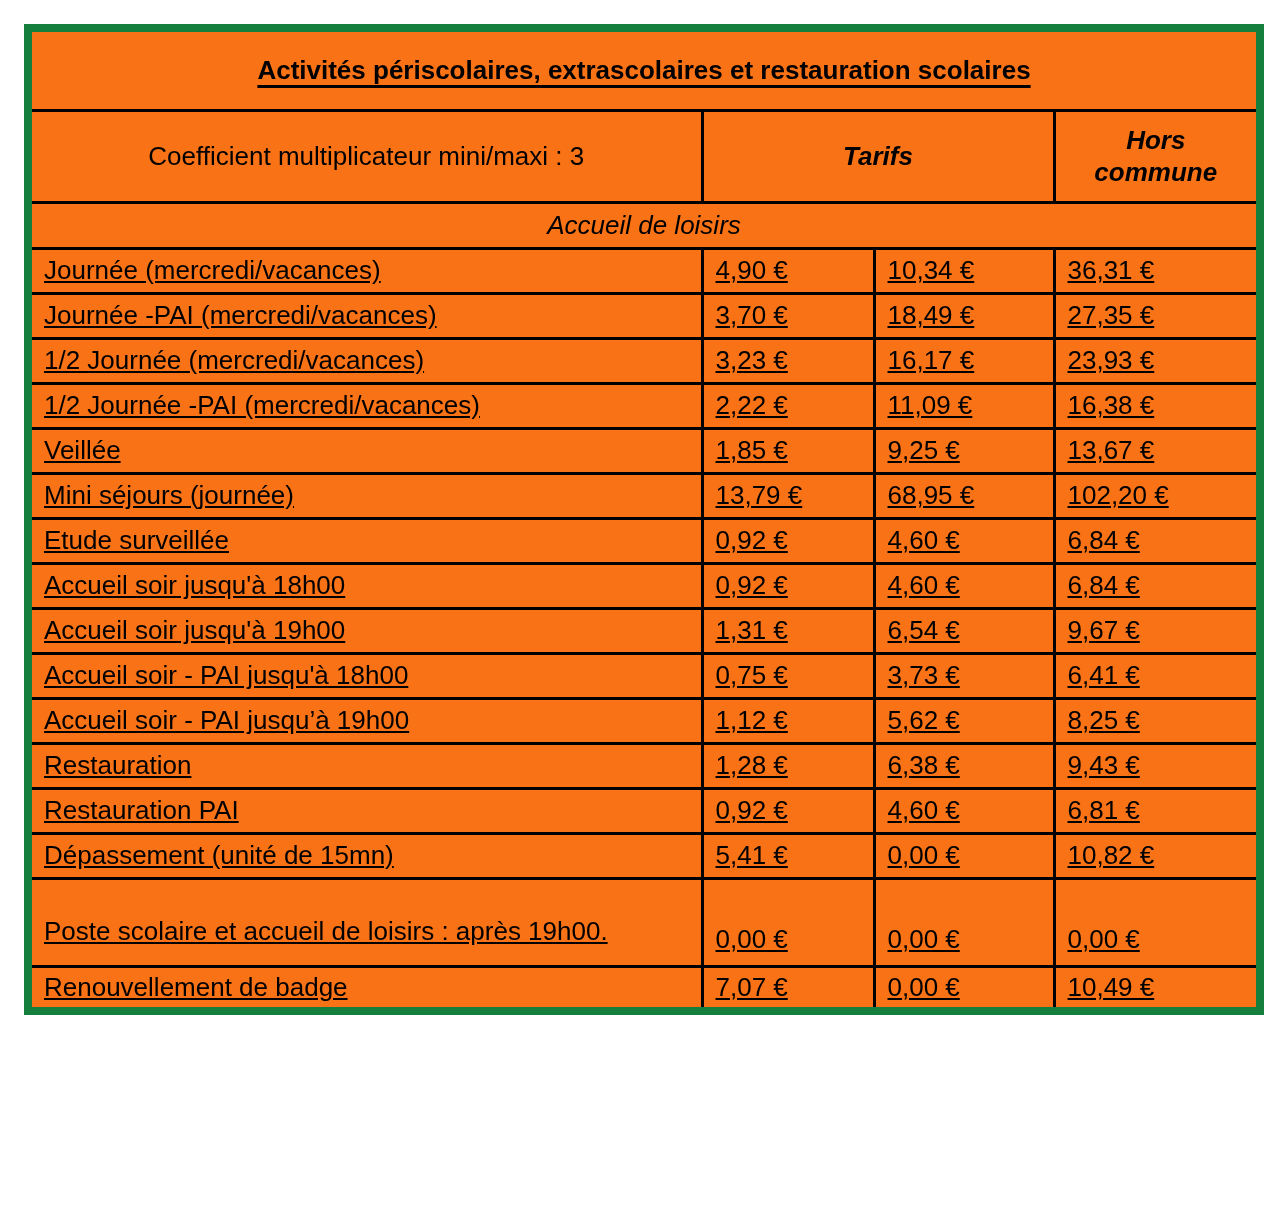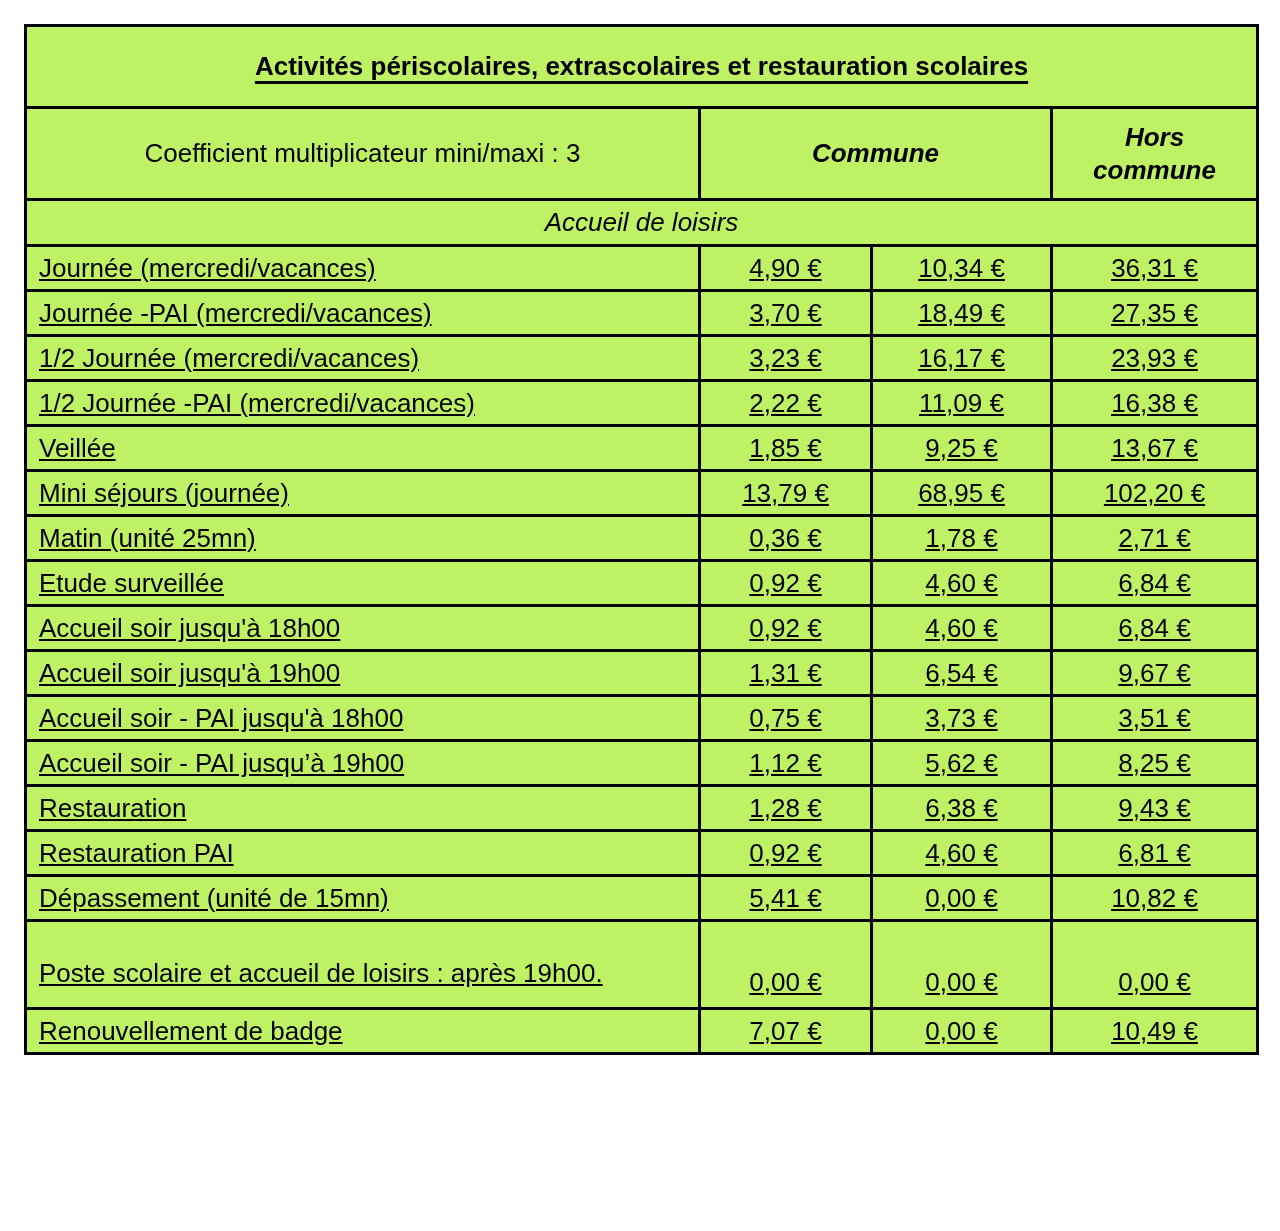--- a/index.html
+++ b/index.html
@@ -13,22 +13,22 @@
     width: 1280px;
     height: 1231px;
     box-sizing: border-box;
     padding: 24px;
     background: #ffffff;
   }
   table.tariff {
     border-collapse: collapse;
     table-layout: fixed;
     width: 1232px;
-    border: 1px solid #15803d;
-    background: #bef264;
+    border: 8px solid #15803d;
+    background: #f97316;
   }
   table.tariff td {
     border: 3px solid #000000;
     font-size: 26px;
     line-height: 1.25;
     padding: 0 12px;
     vertical-align: middle;
     overflow: hidden;
   }
   col.c-label   { width: 674px; }
@@ -60,21 +60,21 @@
     font-size: 27px;
     line-height: 1.45;
   }
   td.center { text-align: center; }
   td.section-cell {
     text-align: center;
     font-style: italic;
     font-size: 27px;
   }
   td.label { text-align: left; padding-left: 10px; }
-  td.num   { text-align: center; padding-right: 12px; margin-left: 14px; }
+  td.num   { text-align: left; padding-right: 12px; margin-left: 14px; }
   tr.r-tall td.label {
     line-height: 1.8;
     padding-top: 18px;
   }
   tr.r-tall td.num {
     vertical-align: bottom;
     padding-bottom: 9px;
   }
 </style>
 </head>
@@ -91,21 +91,21 @@
 
     <tbody>
         <tr class="r-title">
       <td class="title-cell" colspan="4">
         <span>Activités périscolaires, extrascolaires et restauration scolaires</span>
       </td>
     </tr>
 
     <tr class="r-h1">
       <td class="center">Coefficient multiplicateur mini/maxi : 3</td>
-      <td class="hdr" colspan="2">Commune</td>
+      <td class="hdr" colspan="2">Tarifs</td>
       <td class="hdr">Hors commune</td>
     </tr>
 
 
     <tr class="r-sec">
       <td class="section-cell" colspan="4">Accueil de loisirs</td>
     </tr>
 
     <tr class="r-data">
       <td class="label">Journée (mercredi/vacances)</td>
@@ -139,26 +139,20 @@
     </tr>
     <tr class="r-data">
       <td class="label">Mini séjours (journée)</td>
       <td class="num">13,79 €</td>
       <td class="num">68,95 €</td>
       <td class="num">102,20 €</td>
     </tr>
 
 
     <tr class="r-data">
-      <td class="label">Matin (unité 25mn)</td>
-      <td class="num">0,36 €</td>
-      <td class="num">1,78 €</td>
-      <td class="num">2,71 €</td>
-    </tr>
-    <tr class="r-data">
       <td class="label">Etude surveillée</td>
       <td class="num">0,92 €</td>
       <td class="num">4,60 €</td>
       <td class="num">6,84 €</td>
     </tr>
     <tr class="r-data">
       <td class="label">Accueil soir jusqu'à 18h00</td>
       <td class="num">0,92 €</td>
       <td class="num">4,60 €</td>
       <td class="num">6,84 €</td>
@@ -166,21 +160,21 @@
     <tr class="r-data">
       <td class="label">Accueil soir jusqu'à 19h00</td>
       <td class="num">1,31 €</td>
       <td class="num">6,54 €</td>
       <td class="num">9,67 €</td>
     </tr>
     <tr class="r-data">
       <td class="label">Accueil soir - PAI jusqu'à 18h00</td>
       <td class="num">0,75 €</td>
       <td class="num">3,73 €</td>
-      <td class="num">3,51 €</td>
+      <td class="num">6,41 €</td>
     </tr>
     <tr class="r-data">
       <td class="label">Accueil soir - PAI jusqu’à 19h00</td>
       <td class="num">1,12 €</td>
       <td class="num">5,62 €</td>
       <td class="num">8,25 €</td>
     </tr>
     <tr class="r-data">
       <td class="label">Restauration</td>
       <td class="num">1,28 €</td>

